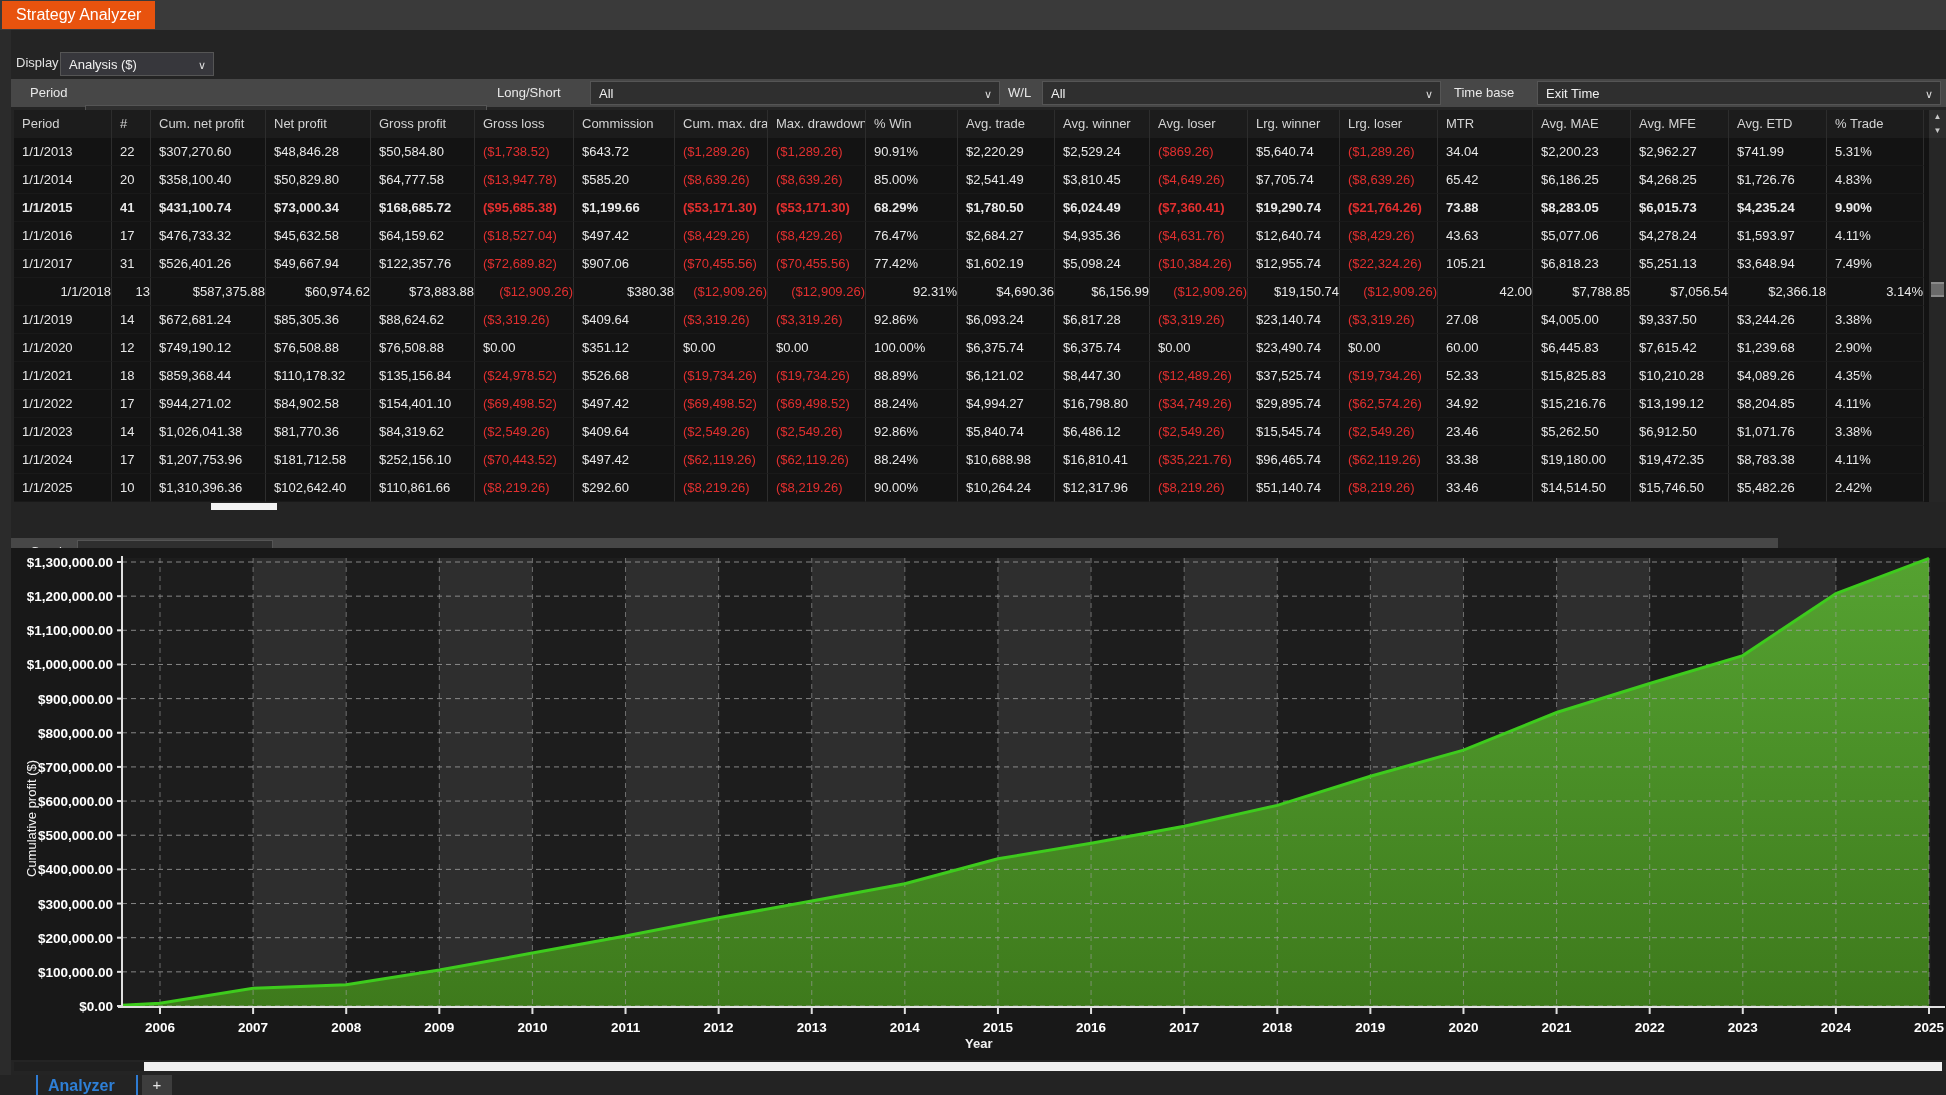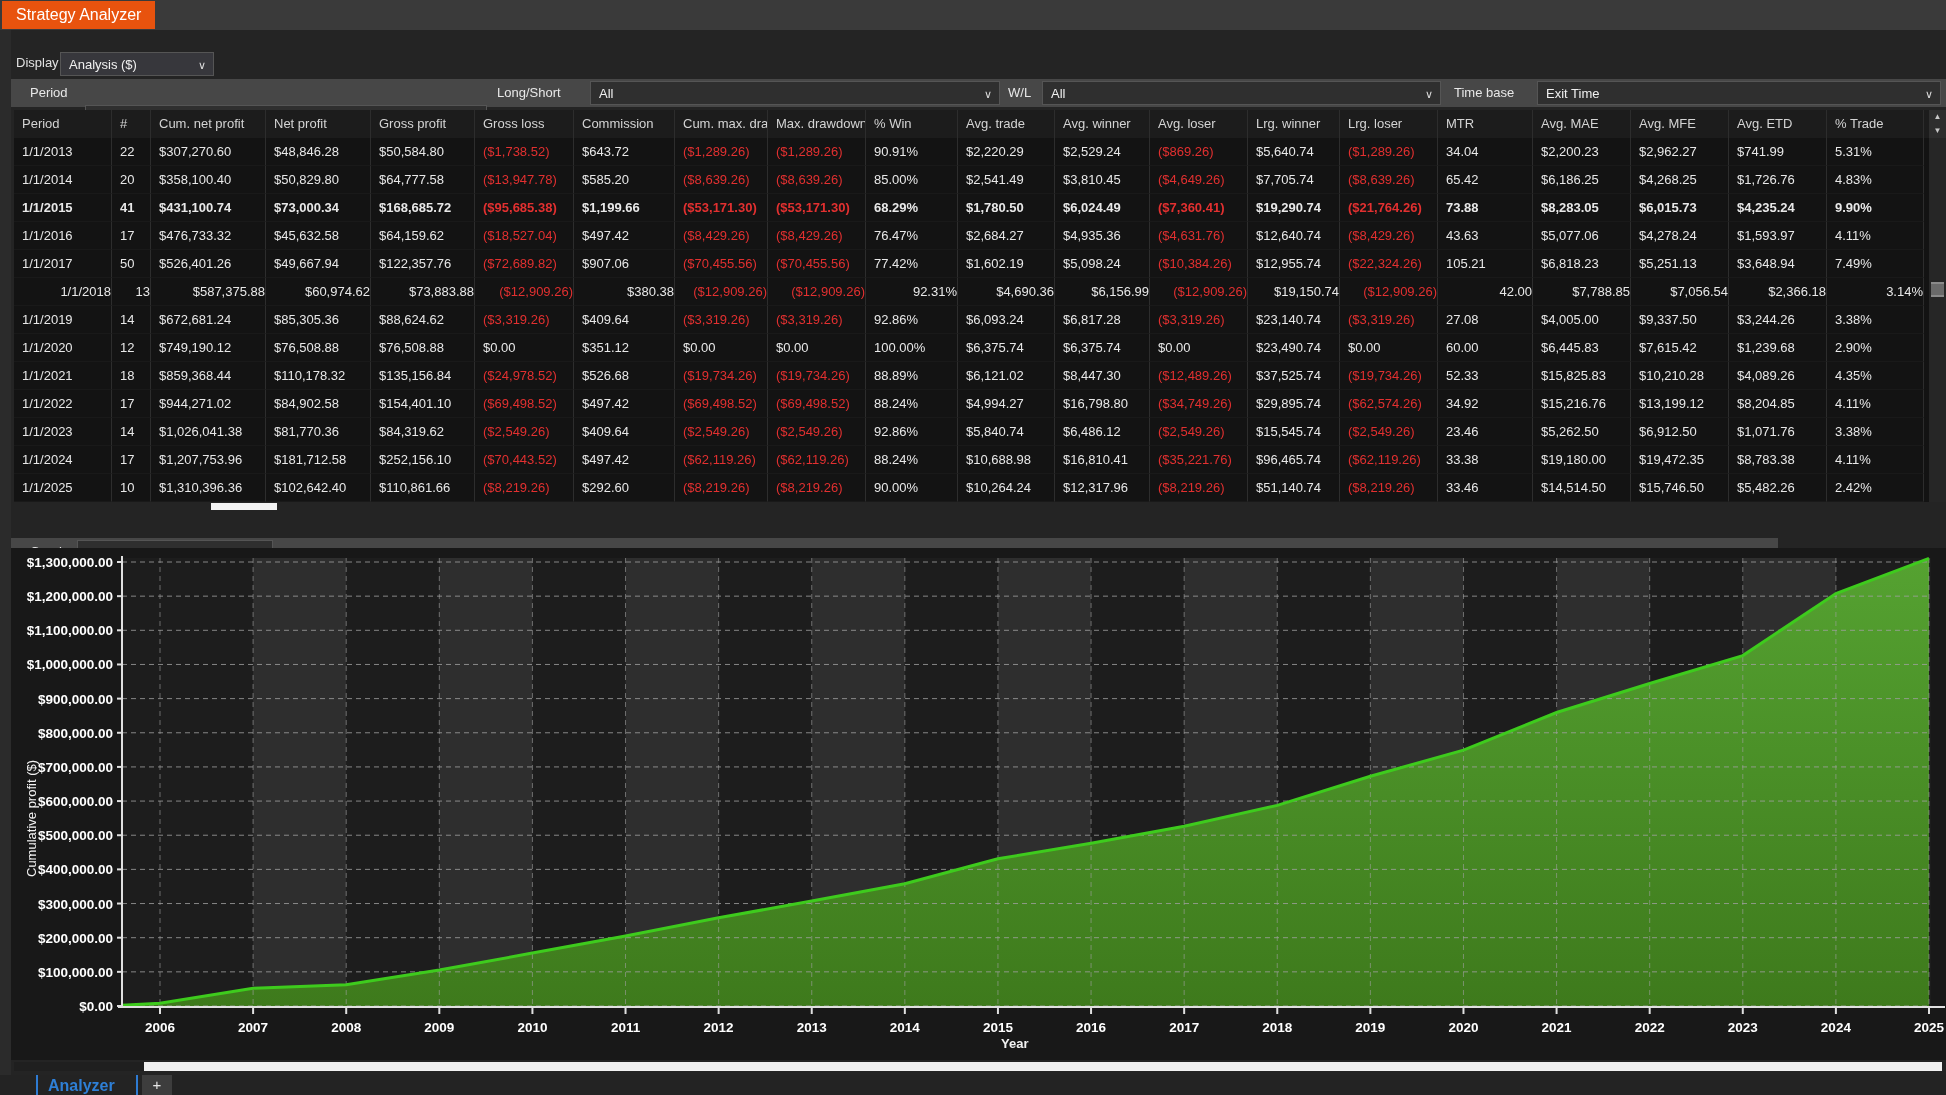--- a/index.html
+++ b/index.html
@@ -31,21 +31,21 @@
   .g-cell.neg{color:#e23030;}
   
   #vscroll{position:absolute;left:1929px;top:110px;width:17px;height:392px;background:#262626;}
   .sb-btn{width:17px;height:14px;color:#c8c8c8;font-size:8px;text-align:center;line-height:14px;background:#2e2e2e;}
   #vthumb{position:absolute;left:2px;top:172px;width:13px;height:15px;background:#6a6a6a;border-top:2px solid #8a8a8a;border-bottom:2px solid #8a8a8a;box-sizing:border-box;}
   #hmini{position:absolute;left:211px;top:503px;width:66px;height:7px;background:#f2f2f2;}
   
   #chartpanel{position:absolute;left:11px;top:548px;width:1935px;height:512px;background:#181818;}
   #ytitle{position:absolute;left:14px;top:120px;height:300px;color:#f2f2f2;font-size:13px;
           writing-mode:vertical-rl;transform:rotate(180deg);text-align:center;line-height:14px;}
-  #xtitle{position:absolute;left:990px;top:488px;color:#f2f2f2;font-size:13px;font-weight:700;}
+  #xtitle{position:absolute;left:954px;top:488px;color:#f2f2f2;font-size:13px;font-weight:700;}
   #hscroll{position:absolute;left:144px;top:1062px;width:1798px;height:9px;background:#f2f2f2;}
   #hscroll-track{position:absolute;left:14px;top:1062px;width:130px;height:9px;background:#1f1f1f;}
   
   .tabbar{position:absolute;left:0;top:1075px;width:1946px;height:20px;background:#232323;}
   .tabsep{position:absolute;top:0;width:2px;height:20px;background:#2e7bd2;}
   .tab-analyzer{position:absolute;left:48px;top:2px;color:#2e7fd6;font-weight:700;font-size:16px;}
   .tab-add{position:absolute;left:142px;top:0;width:30px;height:20px;background:#3d3d3d;color:#e8e8e8;
            font-size:15px;text-align:center;line-height:20px;}
 </style>
 </head>
@@ -195,21 +195,21 @@
         <div class="g-cell">$12,640.74</div>
         <div class="g-cell neg">($8,429.26)</div>
         <div class="g-cell">43.63</div>
         <div class="g-cell">$5,077.06</div>
         <div class="g-cell">$4,278.24</div>
         <div class="g-cell">$1,593.97</div>
         <div class="g-cell">4.11%</div>
       </div>
       <div class="g-row" style="grid-template-columns: 98px 39px 115px 105px 104px 99px 101px 93px 98px 92px 97px 95px 98px 92px 98px 95px 98px 98px 98px 97px;">
         <div class="g-cell">1/1/2017</div>
-        <div class="g-cell">50</div>
+        <div class="g-cell">31</div>
         <div class="g-cell">$526,401.26</div>
         <div class="g-cell">$49,667.94</div>
         <div class="g-cell">$122,357.76</div>
         <div class="g-cell neg">($72,689.82)</div>
         <div class="g-cell">$907.06</div>
         <div class="g-cell neg">($70,455.56)</div>
         <div class="g-cell neg">($70,455.56)</div>
         <div class="g-cell">77.42%</div>
         <div class="g-cell">$1,602.19</div>
         <div class="g-cell">$5,098.24</div>

